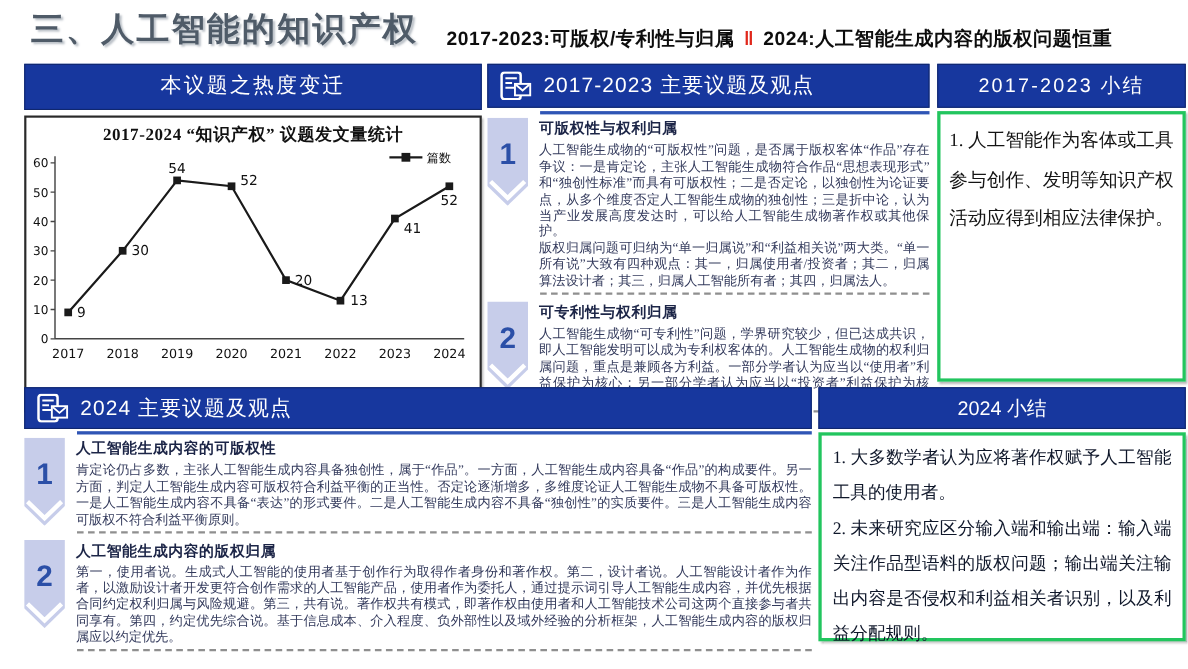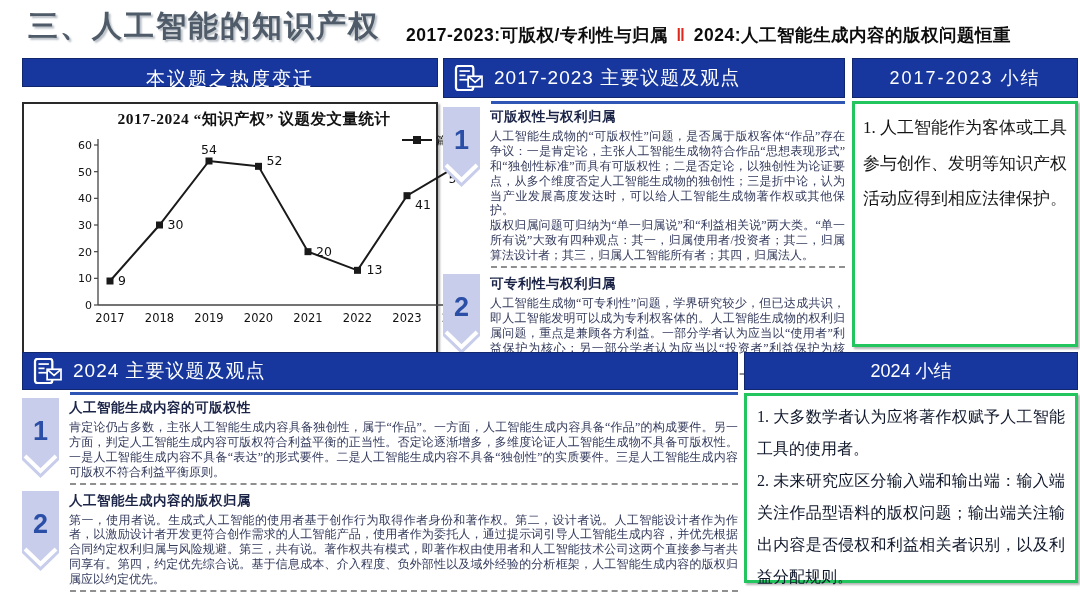--- a/index.html
+++ b/index.html
@@ -21,23 +21,23 @@
   .dsep{border-top:2px dashed #8f8f8f;margin:3px 0 3px 48px;}
   .item{display:flex;gap:10px;align-items:flex-start;}
   .badge{width:37px;height:80px;flex:0 0 auto;margin-top:3px;}
   text.badge-num{font-family:"Liberation Sans",sans-serif;font-weight:bold;font-size:27px;fill:#2b4fa7;}
   .itext{flex:1;min-width:0;}
   .itext h3{margin:4px 0 3px 0;font-size:13.5px;color:#1c2547;letter-spacing:.5px;}
   .itext p{margin:0;font-family:"Liberation Serif",serif;font-size:12px;line-height:1.24;
            color:#333a5c;text-align:justify;white-space:pre-line;}
   
   .panel-trend{position:absolute;left:22px;top:58px;width:416px;height:287px;}
-  .panel-trend .hdr{height:29px;line-height:40px;}
-  .chart-box{margin-top:15px;height:270px;border:2px solid #2a2a2a;box-sizing:border-box;
-             box-shadow:2px 2px 2px #b5b5b5;background:#fff;padding-left:48px;}
+  .panel-trend .hdr{height:42px;line-height:40px;}
+  .chart-box{margin-top:5px;height:270px;border:2px solid #2a2a2a;box-sizing:border-box;
+             box-shadow:2px 2px 2px #b5b5b5;background:#fff;}
   .chart-title{text-align:center;font-family:"Liberation Serif",serif;font-weight:bold;
                font-size:15.5px;color:#111;margin-top:5px;letter-spacing:.5px;}
   .chart-svg{display:block;width:404px;height:204px;font-family:"DejaVu Sans",sans-serif;}
   .panel-mid{position:absolute;left:443px;top:58px;width:402px;height:289px;}
   .panel-mid .hdr{height:40px;}
   .mid-content{margin-top:3px;}
   .panel-sum1{position:absolute;left:852px;top:58px;width:226px;height:289px;}
   .panel-sum1 .hdr{height:40px;line-height:38px;font-size:18px;}
   .sum-box1{margin-top:3px;height:246px;padding:6px 8px;}
   .sum-box1 p{margin:0;font-family:"Liberation Serif",serif;font-size:17px;line-height:2.1;

